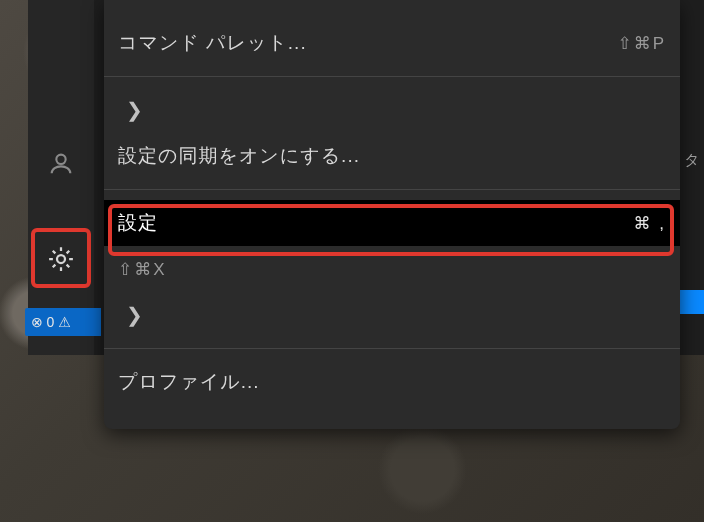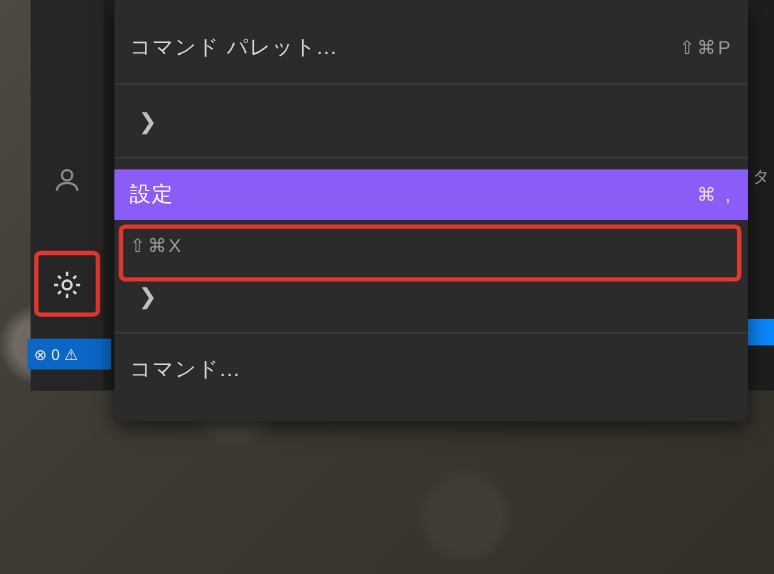--- a/index.html
+++ b/index.html
@@ -116,21 +116,21 @@
   }
   .menu .row .label { flex: 1; white-space: nowrap; }
   .menu .row .shortcut { color: #9a9a9a; font-size: 17px; letter-spacing: 2px; white-space: nowrap; }
   .menu .row .chev { color: #c0c0c0; font-size: 20px; margin-left: 8px; }
   .menu .sep {
     height: 1px;
     background: #444;
     margin: 10px 0;
   }
   .menu .row.selected {
-    background: #8b5cf6;
+    background: #000000;
     color: #ffffff;
   }
   .menu .row.selected .shortcut { color: #e6e6e6; }
 
   .highlight-menu-item {
     position: absolute;
     left: 108px;
     top: 204px;
     width: 566px;
     height: 52px;
@@ -184,32 +184,35 @@
 
 <div class="menu" id="menu">
     <div class="row">
       <span class="label">コマンド パレット...</span>
       <span class="shortcut">⇧⌘P</span>
     </div>
     <div class="sep"></div>
     <div class="row">
       <span class="chev">❯</span>
     </div>
+    <div class="row">
+      <span class="label">設定の同期をオンにする...</span>
+    </div>
     <div class="sep"></div>
     <div class="row selected">
       <span class="label">設定</span>
       <span class="shortcut">⌘ ,</span>
     </div>
     <div class="row">
       <span class="shortcut">⇧⌘X</span>
     </div>
     <div class="row">
       <span class="chev">❯</span>
     </div>
     <div class="sep"></div>
     <div class="row">
-      <span class="label">コマンド...</span>
+      <span class="label">プロファイル...</span>
     </div>
   </div>
 
 <div class="highlight-menu-item"></div>
 
 <div class="right-peek">タ</div>
 
 </body></html>

